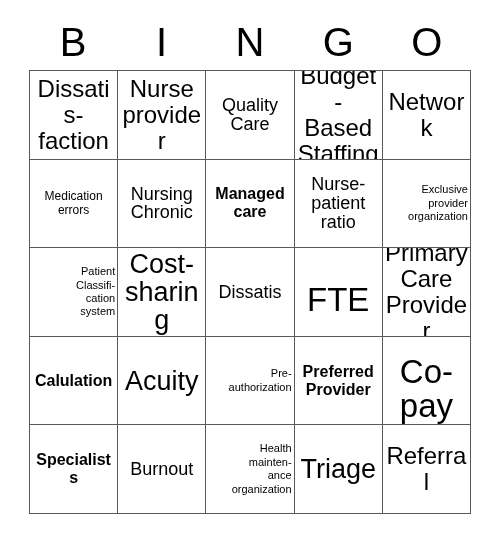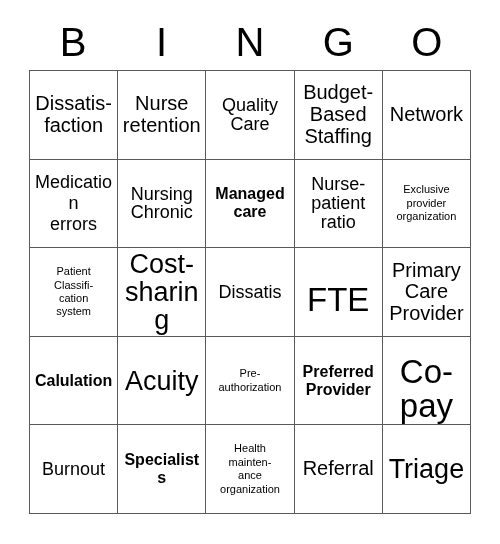--- a/index.html
+++ b/index.html
@@ -69,24 +69,24 @@
   }
   .cell-text {
     display: block;
     width: 100%;
     line-height: 1.04;
     white-space: pre-line;
     word-break: break-word;
     color: #000000;
   }
   
-  .fs-xs  { font-size: 11px; line-height: 1.22; }
-  .fs-s   { font-size: 18px; line-height: 1.18; }
+  .fs-xs  { font-size: 11px; line-height: 1.22; text-align: right; }
+  .fs-s   { font-size: 12px; line-height: 1.18; }
   .fs-m   { font-size: 16px; line-height: 1.12; font-weight: bold; }
-  .fs-l   { font-size: 20px; line-height: 1.08; }
+  .fs-l   { font-size: 24px; line-height: 1.08; }
   .fs-xl  { font-size: 18px; line-height: 1.05; }
   .fs-xxl { font-size: 27px; line-height: 1.04; }
   .fs-3xl { font-size: 33px; line-height: 1.02; margin-top: 16px; }
 </style>
 </head>
 <body>
 
 <div id="card">
 
   <div id="header-row">
@@ -97,21 +97,21 @@
     <div class="header-letter">O</div>
   </div>
 
   <div id="grid">
       <div class="cell">
         <span class="cell-text fs-l">Dissatis-
 faction</span>
       </div>
       <div class="cell">
         <span class="cell-text fs-l">Nurse
-retention</span>
+provider</span>
       </div>
       <div class="cell">
         <span class="cell-text fs-xl">Quality
 Care</span>
       </div>
       <div class="cell">
         <span class="cell-text fs-l">Budget-
 Based
 Staffing</span>
       </div>
@@ -173,32 +173,32 @@
       </div>
       <div class="cell">
         <span class="cell-text fs-m">Preferred
 Provider</span>
       </div>
       <div class="cell">
         <span class="cell-text fs-3xl">Co-
 pay</span>
       </div>
       <div class="cell">
+        <span class="cell-text fs-m">Specialists</span>
+      </div>
+      <div class="cell">
         <span class="cell-text fs-xl">Burnout</span>
-      </div>
-      <div class="cell">
-        <span class="cell-text fs-m">Specialists</span>
       </div>
       <div class="cell">
         <span class="cell-text fs-xs">Health
 mainten-
 ance
 organization</span>
       </div>
       <div class="cell">
+        <span class="cell-text fs-xxl">Triage</span>
+      </div>
+      <div class="cell">
         <span class="cell-text fs-l">Referral</span>
       </div>
-      <div class="cell">
-        <span class="cell-text fs-xxl">Triage</span>
-      </div>
     </div>
 
 </div>
 
 </body></html>

